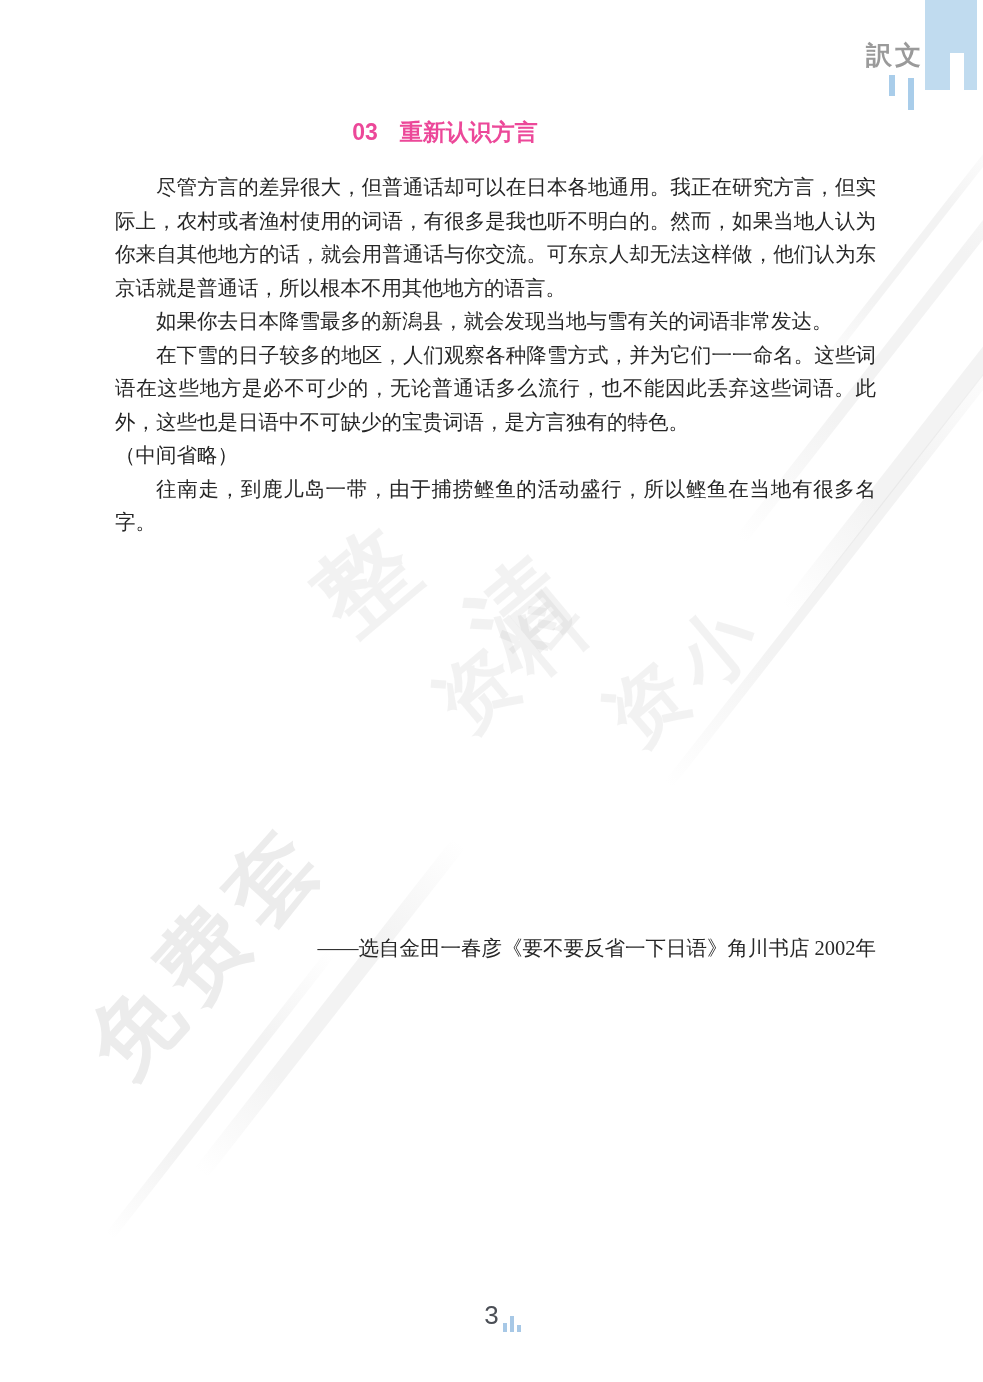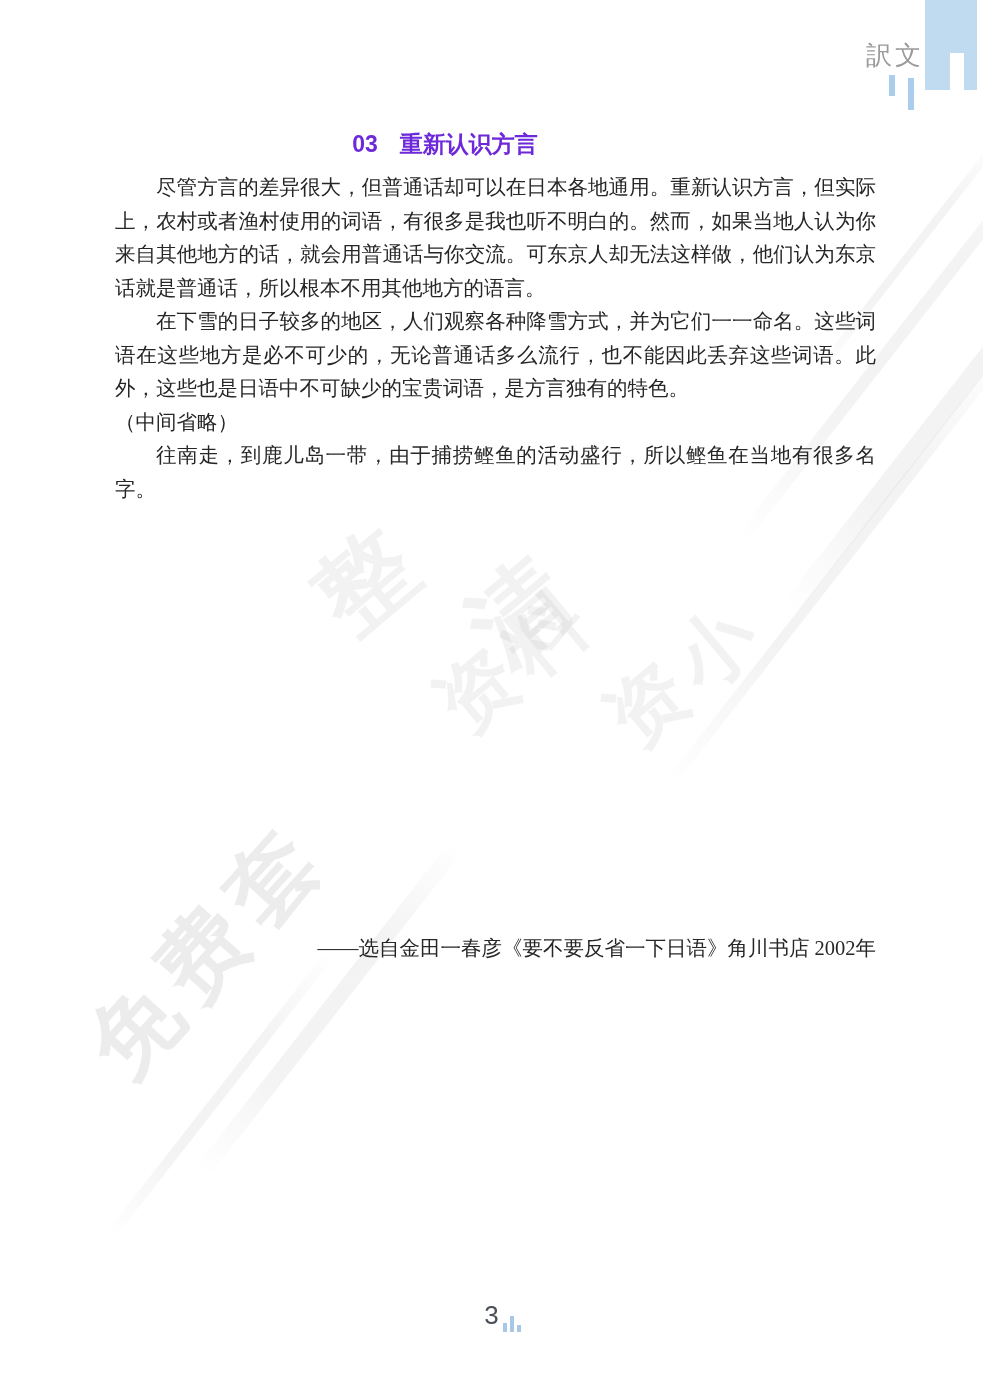--- a/index.html
+++ b/index.html
@@ -19,28 +19,28 @@
   .deco-notch{
     position:absolute;left:25px;top:53px;width:14px;height:37px;
     background:#ffffff;
   }
   .deco-bar{position:absolute;background:#a9cdea;}
   .deco-bar.b1{left:889px;top:75px;width:6px;height:21px;}
   .deco-bar.b2{left:908px;top:78px;width:6px;height:32px;}
   .header-label{
     position:absolute;left:866px;top:38px;
     font-family:"Liberation Sans","DejaVu Sans",sans-serif;
-    font-size:26px;letter-spacing:3px;color:#9a9a9a;font-weight:400;
+    font-size:26px;letter-spacing:3px;color:#9a9a9a;font-weight:700;
   }
   
   .doc-title{
-    position:absolute;left:0;top:129px;width:890px;
+    position:absolute;left:0;top:117px;width:890px;
     text-align:center;
     font-family:"Liberation Sans","DejaVu Sans",sans-serif;
-    font-weight:bold;font-size:23px;color:#6d28d9;
+    font-weight:bold;font-size:23px;color:#ec4899;
   }
   .doc-title .num{margin-right:22px;}
   
   .body-text{
     position:absolute;left:115px;top:171px;width:761px;
     font-size:20.5px;line-height:33.5px;color:#262626;
     text-align:justify;
   }
   .body-text p{margin:0;}
   .body-text p.indent{text-indent:2em;}
@@ -106,21 +106,22 @@
     <div class="deco-notch"></div>
   </div>
   <div class="deco-bar b1"></div>
   <div class="deco-bar b2"></div>
 
   <div class="doc-title">
     <span class="num">03</span><span>重新认识方言</span>
   </div>
 
   <div class="body-text">
-      <p class="para indent">尽管方言的差异很大，但普通话却可以在日本各地通用。重新认识方言，但实际上，农村或者渔村使用的词语，有很多是我也听不明白的。然而，如果当地人认为你来自其他地方的话，就会用普通话与你交流。可东京人却无法这样做，他们认为东京话就是普通话，所以根本不用其他地方的语言。</p>
+      <p class="para indent">尽管方言的差异很大，但普通话却可以在日本各地通用。我正在研究方言，但实际上，农村或者渔村使用的词语，有很多是我也听不明白的。然而，如果当地人认为你来自其他地方的话，就会用普通话与你交流。可东京人却无法这样做，他们认为东京话就是普通话，所以根本不用其他地方的语言。</p>
+      <p class="para indent">如果你去日本降雪最多的新潟县，就会发现当地与雪有关的词语非常发达。</p>
       <p class="para indent">在下雪的日子较多的地区，人们观察各种降雪方式，并为它们一一命名。这些词语在这些地方是必不可少的，无论普通话多么流行，也不能因此丢弃这些词语。此外，这些也是日语中不可缺少的宝贵词语，是方言独有的特色。</p>
       <p class="para">（中间省略）</p>
       <p class="para indent">往南走，到鹿儿岛一带，由于捕捞鲣鱼的活动盛行，所以鲣鱼在当地有很多名字。</p>
     </div>
 
   <div class="citation">——选自金田一春彦《要不要反省一下日语》角川书店 2002年</div>
 
   <div class="page-number">3</div>
   <div class="footer-bars">
     <span class="f1"></span>

